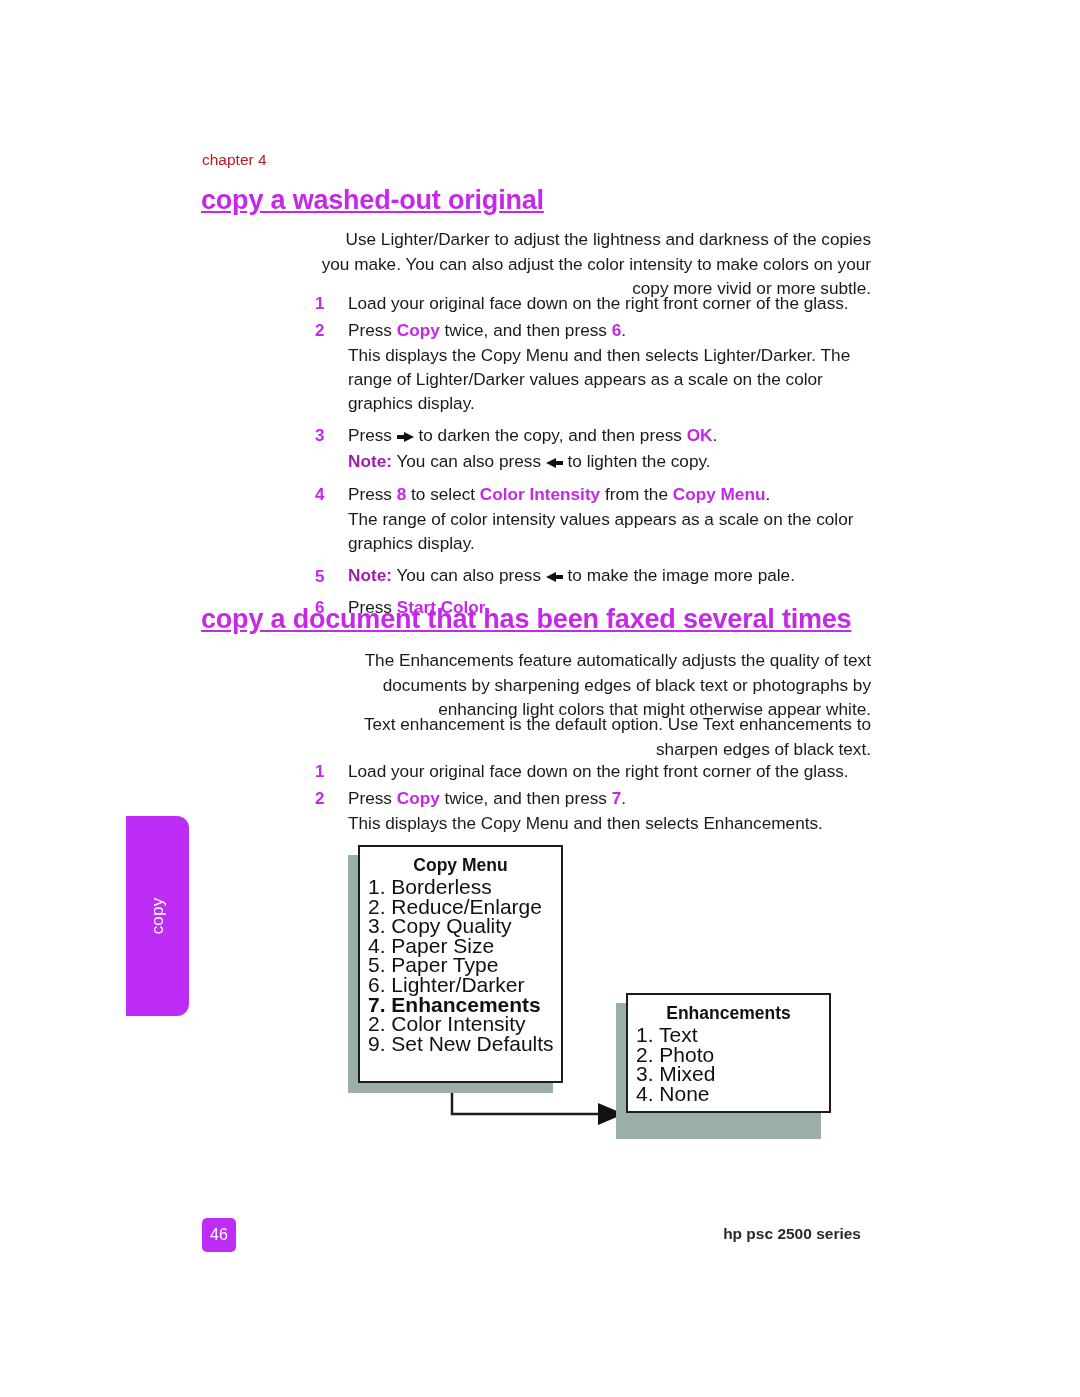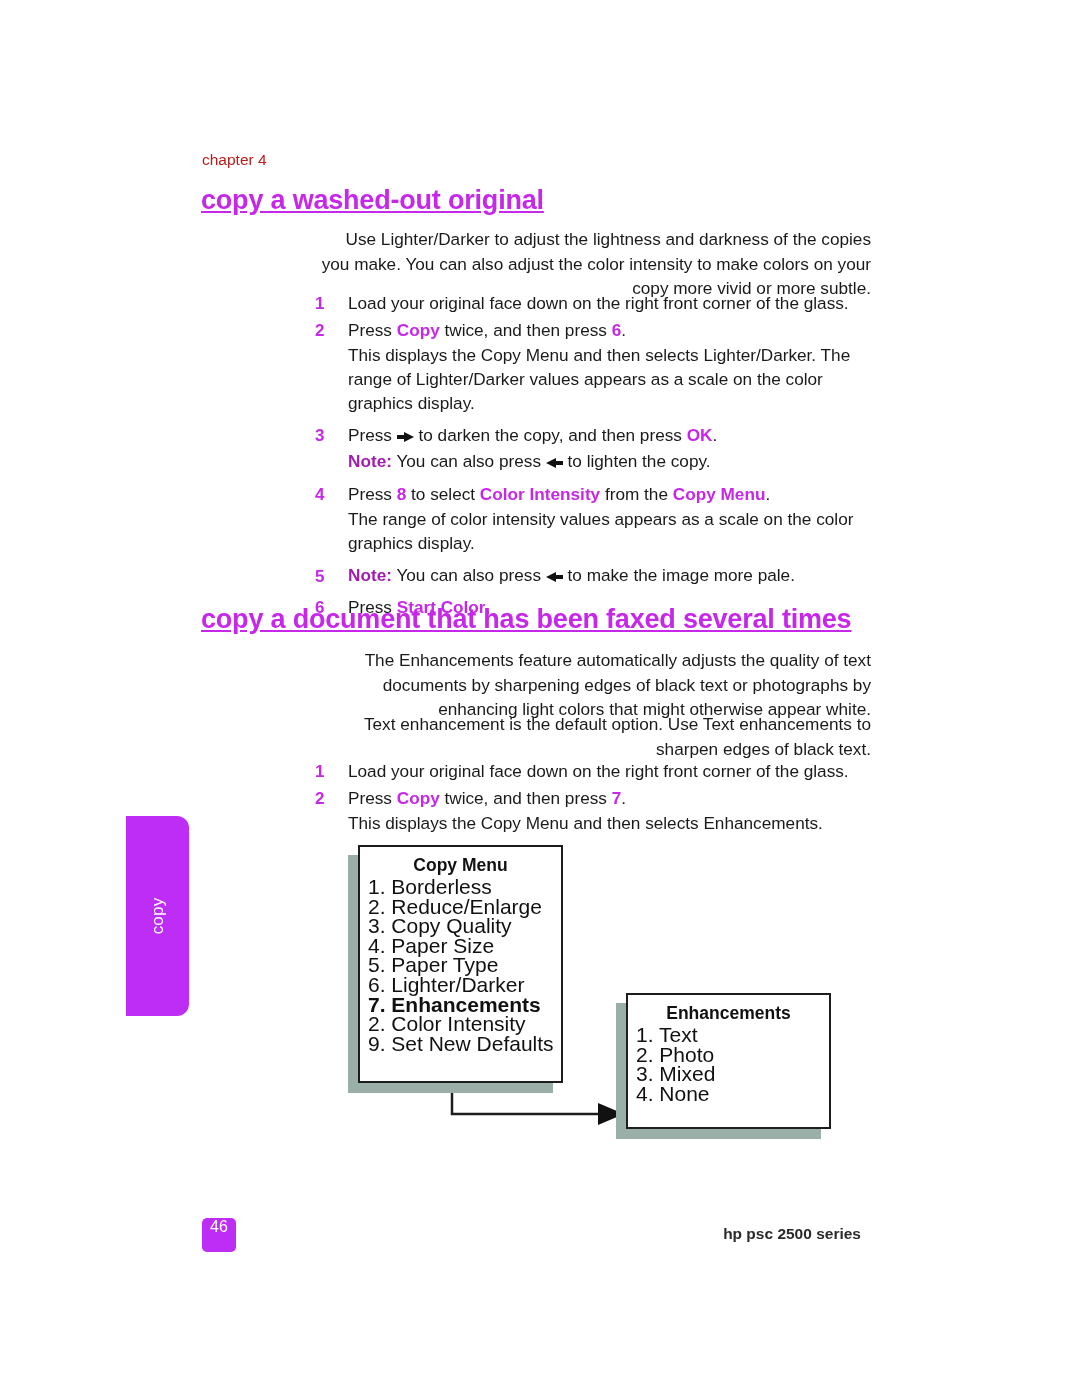--- a/index.html
+++ b/index.html
@@ -169,34 +169,34 @@
   .box-item {
     font-size: 21px;
     line-height: 19.6px;
     padding-left: 8px;
     color: #111;
   }
   .box-item.bold { font-weight: bold; }
 
   #copy-menu-box   { left: 358px; top: 845px;  width: 205px; height: 238px; }
   #copy-menu-shadow{ left: 348px; top: 855px;  width: 205px; height: 238px; }
-  #enhancements-box    { left: 626px; top: 993px;  width: 205px; height: 136px; }
+  #enhancements-box    { left: 626px; top: 993px;  width: 205px; height: 120px; }
   #enhancements-shadow { left: 616px; top: 1003px; width: 205px; height: 136px; }
 
   
   .page-num-box {
     position: absolute;
     left: 202px;
     top: 1218px;
     width: 34px;
     height: 34px;
     background: #bd2df5;
     border-radius: 5px;
     display: flex;
-    align-items: flex-start;
+    align-items: center;
     justify-content: center;
     color: #ffffff;
     font-size: 16px;
   }
   .footer-right {
     position: absolute;
     right: 219px;
     top: 1225px;
     font-size: 15.5px;
     color: #2a2a2a;

